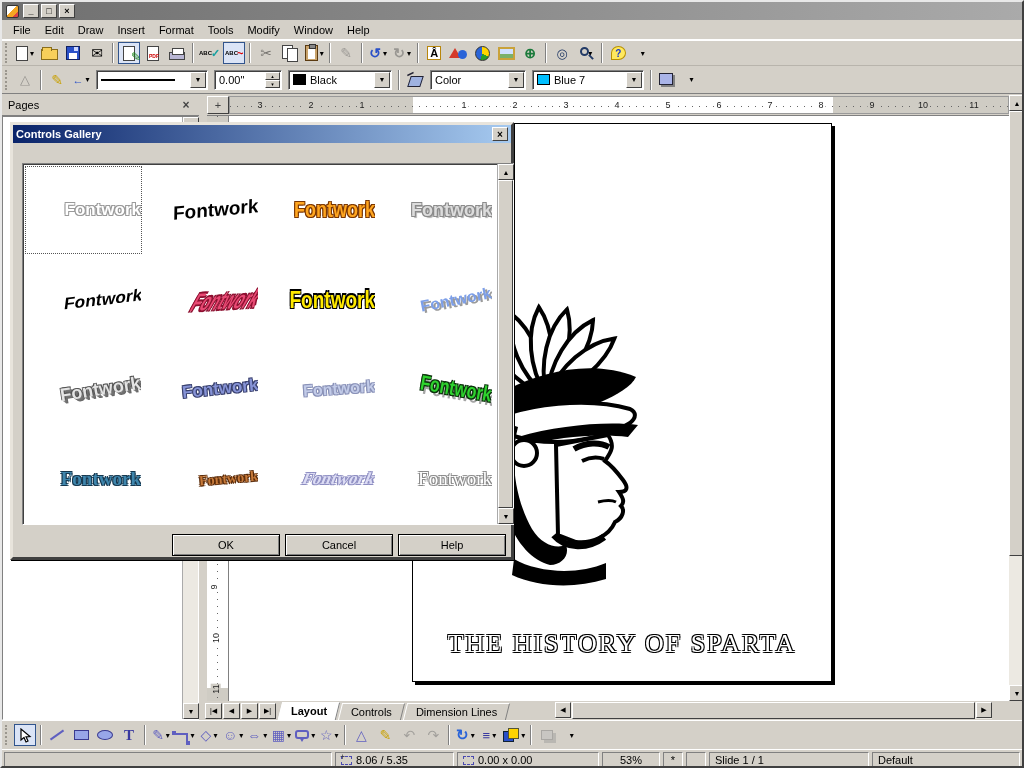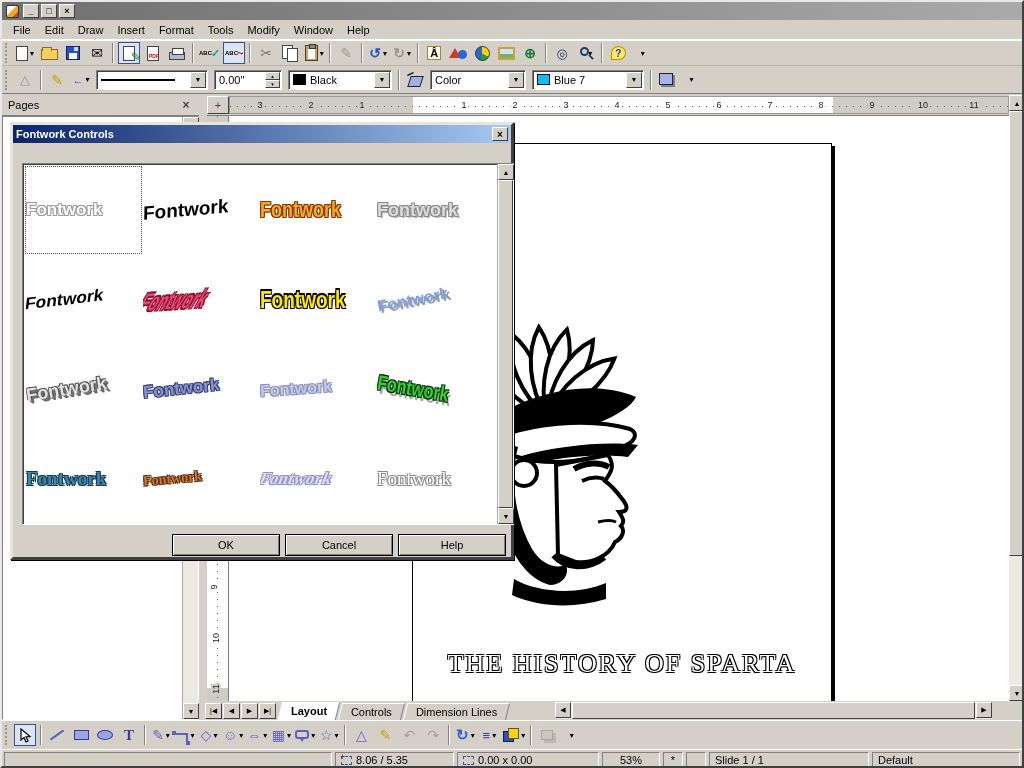--- a/index.html
+++ b/index.html
@@ -97,21 +97,21 @@
   .hr-num{position:absolute;top:3px;transform:translateX(-50%);font-size:9px;color:#222;background:#cfccc4;padding:0 2px}
   .hr-num.onwhite{background:#fff}
   .vruler{position:absolute;left:205px;top:114px;width:22px;height:585px;background:#cfccc4;border-right:1px solid #808080;overflow:hidden}
   .vr-white{position:absolute;top:13px;height:559px;left:0;right:0;background:#fff}
   .vr-ticks{position:absolute;top:0;bottom:0;left:10px;width:1px;
             background:repeating-linear-gradient(to bottom,#666 0 1px,transparent 1px 7px)}
   .vr-num{position:absolute;left:3px;transform:rotate(-90deg);font-size:9px;color:#222;background:#fff;padding:0 1px}
   .vr-num.ongray{background:#cfccc4}
   
   .canvas{position:absolute;left:227px;top:114px;width:780px;height:585px;background:#fff;overflow:hidden}
-  .page{position:absolute;left:183px;top:27px;width:420px;height:559px;background:#fff;border:1px solid #000;
+  .page{position:absolute;left:183px;top:7px;width:420px;height:559px;background:#fff;border:1px solid #000;
         box-shadow:3px 3px 0 #000}
   .sparta{position:absolute;left:45px;top:171px;width:190px;height:300px}
   .page-title{position:absolute;left:10px;right:10px;top:505px;text-align:center;
               font-family:"Liberation Serif",serif;font-size:26px;letter-spacing:2px;color:#fff;white-space:nowrap;
               text-shadow:-1px -1px 0 #000,1px -1px 0 #000,-1px 1px 0 #000,1px 1px 0 #000}
   
   .vscroll{position:absolute;left:1007px;top:93px;width:17px;height:606px;background:#ece9e2;display:flex;flex-direction:column}
   .vthumb{margin:0 0 0 0;height:445px;background:#d4d0c8;border:1px solid;border-color:#fff #404040 #404040 #fff}
   .vscroll .sbtn:last-child{margin-top:auto}
   
@@ -152,21 +152,21 @@
   .dialog{position:absolute;left:8px;top:120px;width:504px;height:438px;background:#d4d0c8;z-index:50;
           border:3px solid;border-color:#e8e4dc #404040 #404040 #e8e4dc;box-shadow:1px 1px 0 #000}
   .dlg-title{height:18px;margin:0;background:linear-gradient(to right,#0a246a,#a6caf0);display:flex;align-items:center;
              padding:0 3px;color:#fff;font-weight:bold}
   .dlg-x{margin-left:auto;width:16px;height:14px;font-size:10px;font-weight:bold;display:flex;align-items:center;justify-content:center;color:#000}
   .dlg-labelrow{display:flex;align-items:center;margin:8px 8px 4px}
   .etch{flex:1;height:2px;border-top:1px solid #808080;border-bottom:1px solid #fff;margin-left:6px}
   .gallery{position:absolute;left:9px;top:38px;width:492px;height:362px;background:#fff;
            border:1px solid;border-color:#808080 #fff #fff #808080;box-shadow:inset 1px 1px 0 #404040;display:flex}
   .cells{width:472px;display:flex;flex-wrap:wrap;padding:2px 0 0 2px}
-  .fwcell{width:117px;height:88px;display:flex;align-items:center;justify-content:flex-start;overflow:hidden;border:1px solid transparent}
+  .fwcell{width:117px;height:88px;display:flex;align-items:center;justify-content:flex-end;overflow:hidden;border:1px solid transparent}
   .fwcell.sel{border:1px dotted #555}
   .gscroll{margin-left:auto;width:16px;background:#ece9e2;border-left:1px solid #aaa;display:flex;flex-direction:column}
   .gthumb{flex:1;background:#d4d0c8;border:1px solid;border-color:#fff #404040 #404040 #fff}
   .dlg-btns{position:absolute;left:0;right:0;top:409px;display:flex;justify-content:flex-end;gap:5px;padding-right:5px}
   .btn{width:108px;height:22px;background:#d4d0c8;border:1px solid #000;
        box-shadow:inset 1px 1px 0 #fff,inset -1px -1px 0 #808080;display:flex;align-items:center;justify-content:center}
   
   .fw{display:inline-block;font-weight:bold;font-size:17px;white-space:nowrap;font-family:"Liberation Sans",sans-serif;
       text-shadow:-1px -1px 0 var(--oc,transparent),1px -1px 0 var(--oc,transparent),-1px 1px 0 var(--oc,transparent),1px 1px 0 var(--oc,transparent)}
   .g0 .fw{--oc:#9a9a9a;color:#fff}
@@ -561,21 +561,21 @@
     <span class="sf" style="width:160px">
         <span>Slide 1 / 1</span>
       </span>
     <span class="sf" style="flex:1">
         <span>Default</span>
       </span>
   </div>
 
   <div class="dialog">
     <div class="dlg-title">
-      <span>Fontwork Controls</span>
+      <span>Controls Gallery</span>
       <span class="dlg-x raised">×</span>
     </div>
     <div class="gallery">
       <div class="cells">
         <div class="fwcell sel g0">
             <span class="fw">Fontwork</span>
           </div>
         <div class="fwcell g1">
             <span class="fw">Fontwork</span>
           </div>

